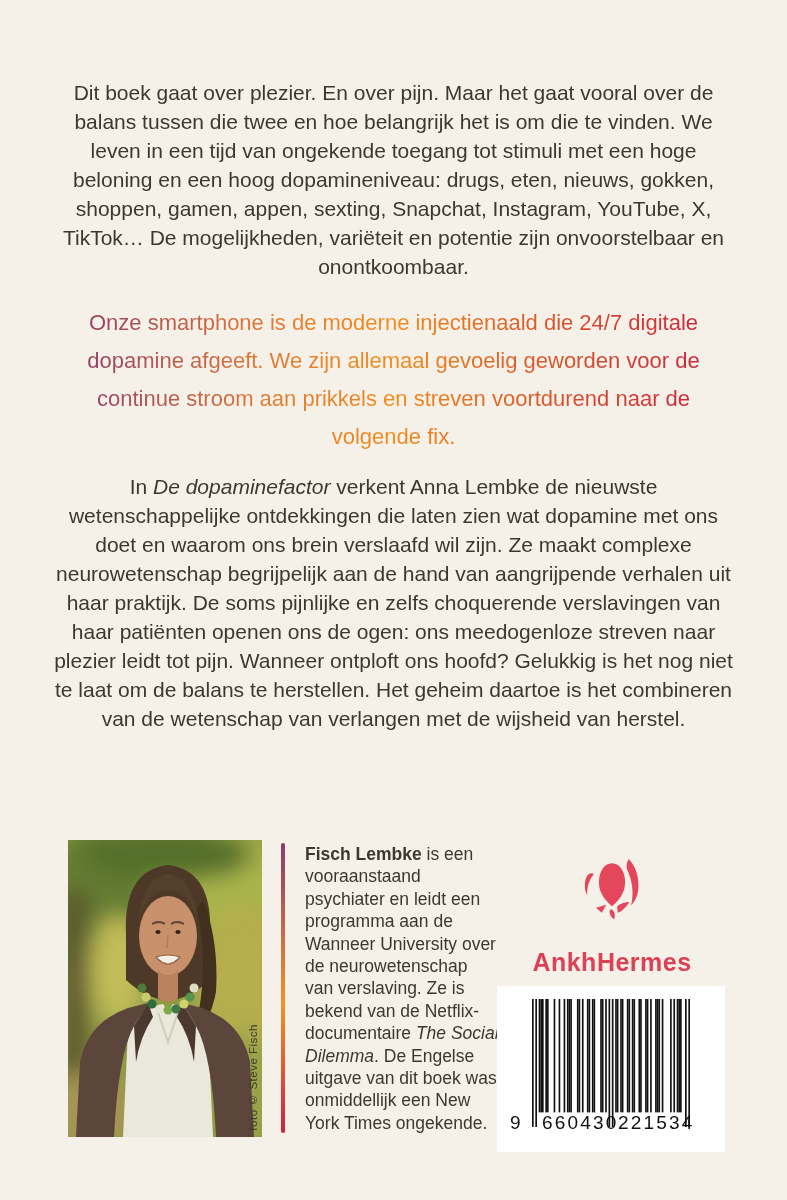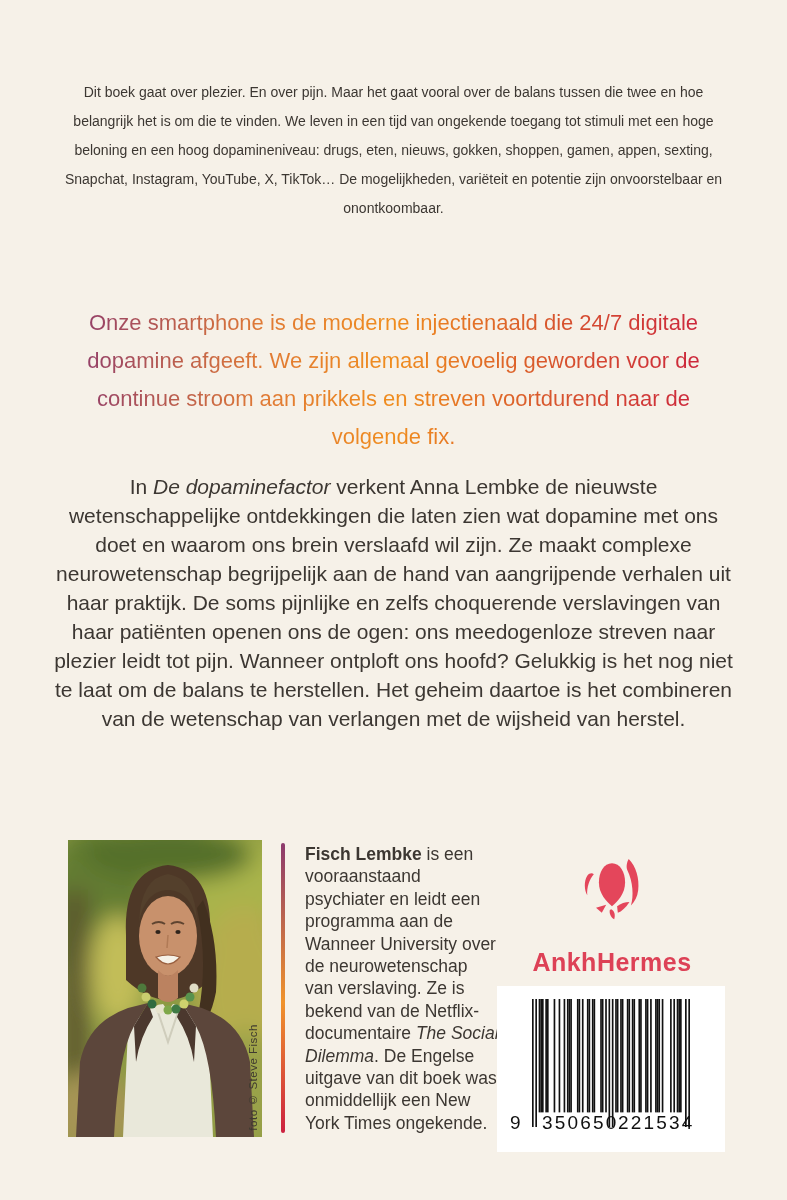--- a/index.html
+++ b/index.html
@@ -1,21 +1,21 @@
 <!DOCTYPE html>
 <html><head>
 <meta charset="utf-8">
 <style>
   html,body{margin:0;padding:0;}
   body{font-family:"Liberation Sans", sans-serif;}
   .page{position:relative;width:787px;height:1200px;background:#f6f1e8;overflow:hidden;}
 
   .para{position:absolute;left:50%;transform:translateX(-50%);text-align:center;
         color:#3c3732;margin:0;}
-  .intro{top:78px;width:672px;font-size:14px;line-height:29px;}
+  .intro{top:78px;width:672px;font-size:21px;line-height:29px;}
   .highlight{top:304px;width:658px;font-size:22px;line-height:38px;font-weight:normal;
         color:#d2572f;-webkit-background-clip:text;background-clip:text;}
   .highlight.grad{color:transparent;}
   .description{top:472px;width:680px;font-size:21px;line-height:29px;}
   .description em, .bio em{font-style:italic;}
 
   
   .photo{position:absolute;left:68px;top:840px;width:194px;height:297px;overflow:hidden;}
   .photo svg{display:block;}
   .credit{position:absolute;right:3px;bottom:6px;writing-mode:vertical-rl;
@@ -166,19 +166,19 @@
             <rect x="83" y="0" width="1" height="62"></rect>
             <rect x="85" y="0" width="1" height="62"></rect>
             <rect x="87" y="0" width="1" height="62"></rect>
             <rect x="88" y="0" width="1" height="62"></rect>
             <rect x="89" y="0" width="1" height="62"></rect>
             <rect x="92" y="0" width="1" height="70"></rect>
             <rect x="94" y="0" width="1" height="70"></rect>
           </svg></div>
       <div class="digits">
         <span class="d0">9</span>
-        <span class="d1">350650</span>
+        <span class="d1">660430</span>
         <span class="d2">221534</span>
       </div>
     </div>
   </div>
 
 </div>
 
 </body></html>

